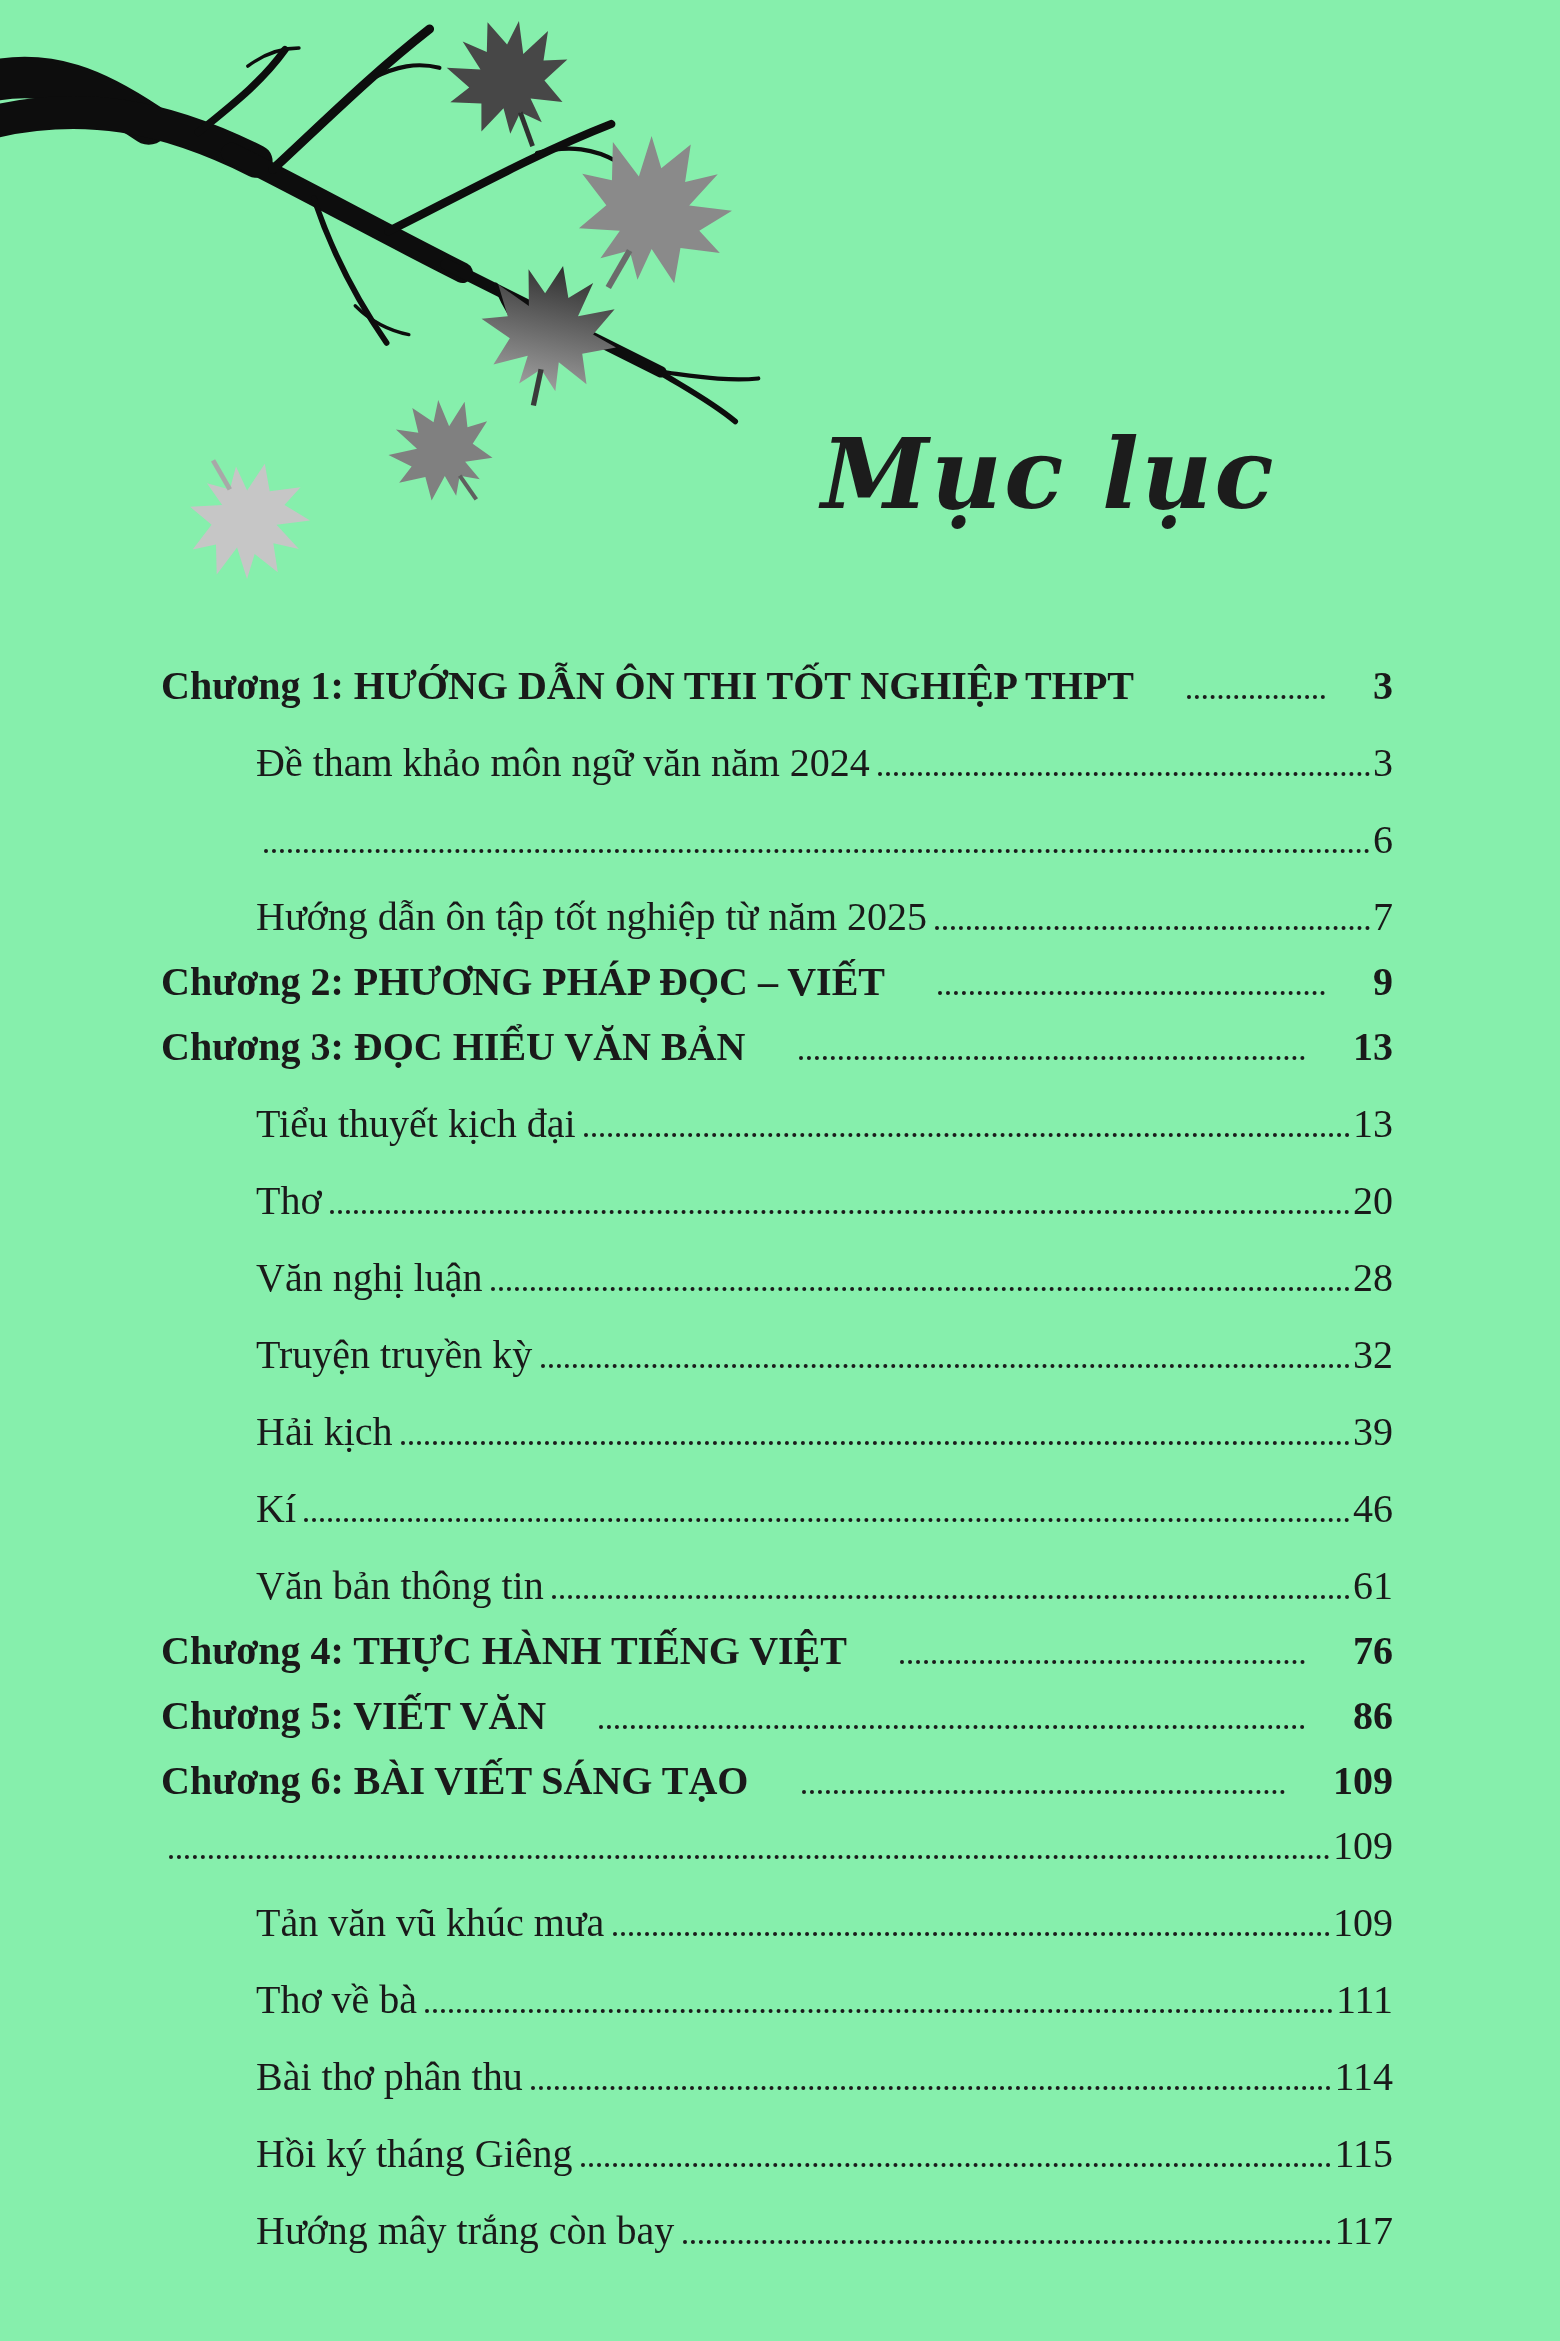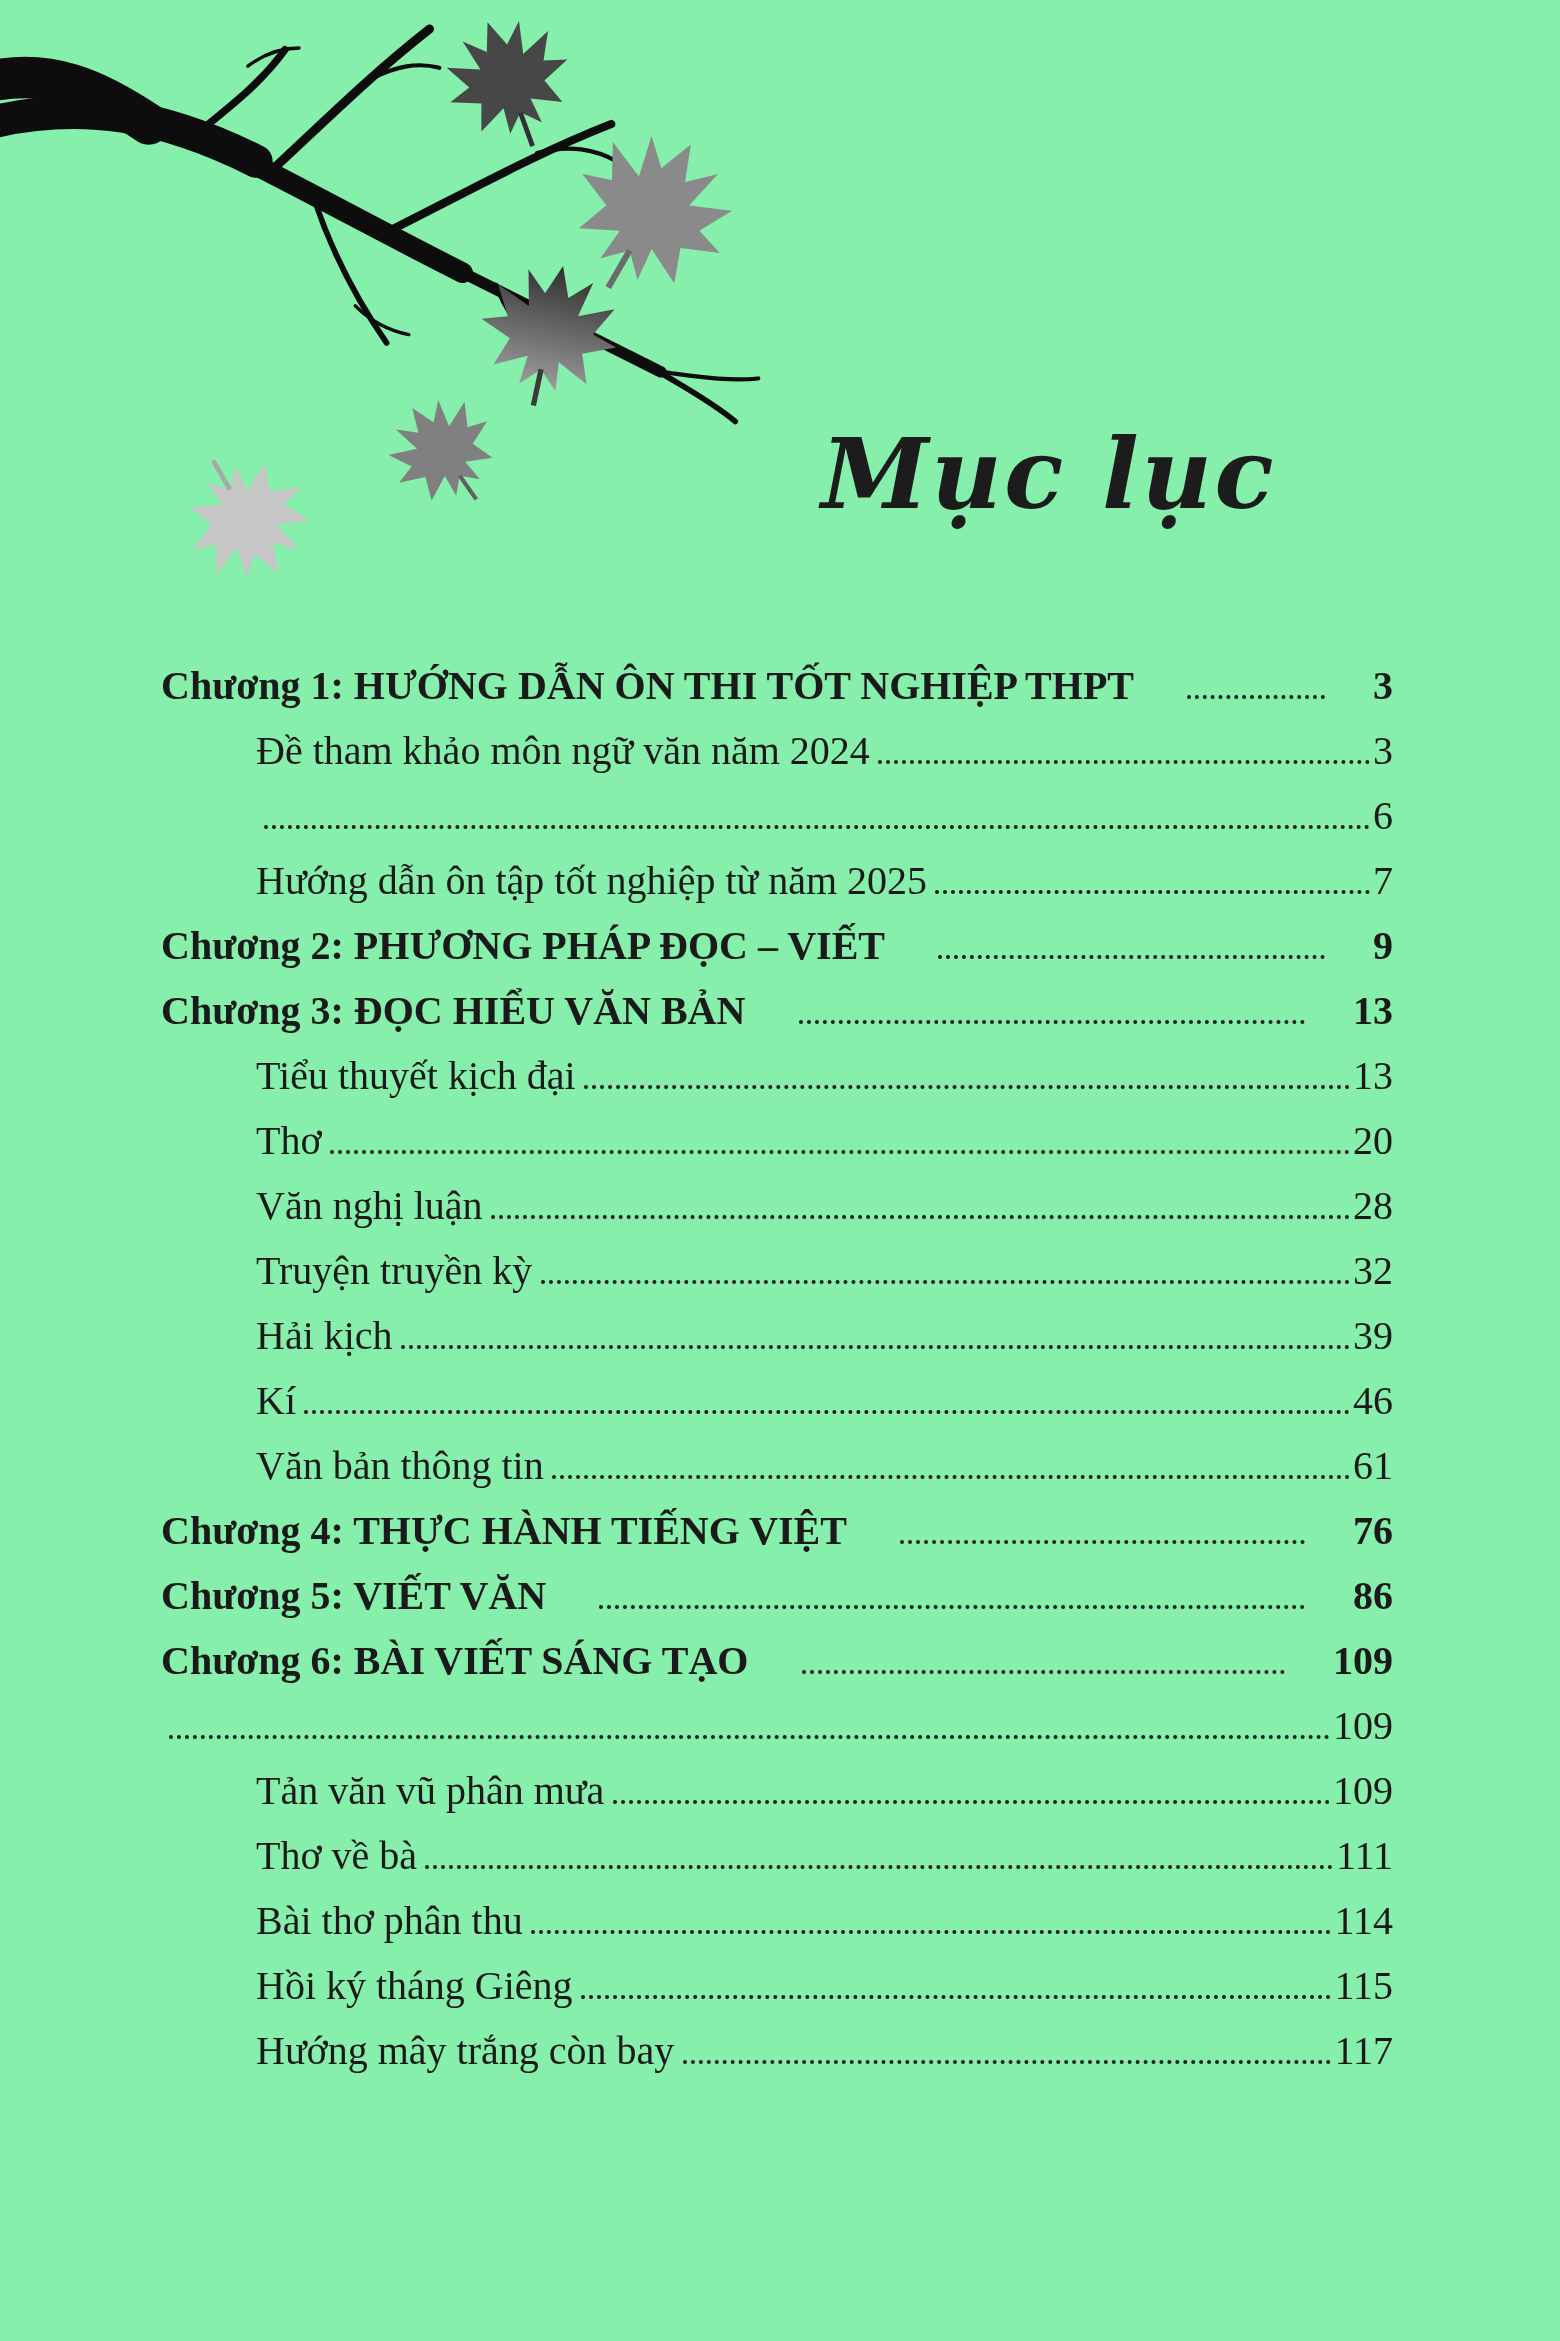--- a/index.html
+++ b/index.html
@@ -50,20 +50,21 @@
     height: 65px;
     font-size: 40px;
     color: #1a1a1a;
   }
   .toc-row.chapter {
     font-weight: bold;
     gap: 45px;
   }
   .toc-row.sub {
     padding-left: 95px;
+    margin-top: 12px;
   }
   .toc-row.section {
     padding-left: 0;
   }
   .label {
     white-space: nowrap;
   }
   .leader {
     flex: 1;
     min-width: 25px;
@@ -208,21 +209,21 @@
       <div class="toc-row chapter">
     <span class="label">Chương 6: BÀI VIẾT SÁNG TẠO</span>
     <span class="leader"></span>
     <span class="pagenum">109</span>
   </div>
       <div class="toc-row section">
     <span class="leader"></span>
     <span class="pagenum">109</span>
   </div>
       <div class="toc-row sub">
-    <span class="label">Tản văn vũ phân mưa</span>
+    <span class="label">Tản văn vũ khúc mưa</span>
     <span class="leader"></span>
     <span class="pagenum">109</span>
   </div>
       <div class="toc-row sub">
     <span class="label">Thơ về bà</span>
     <span class="leader"></span>
     <span class="pagenum">111</span>
   </div>
       <div class="toc-row sub">
     <span class="label">Bài thơ phân thu</span>

